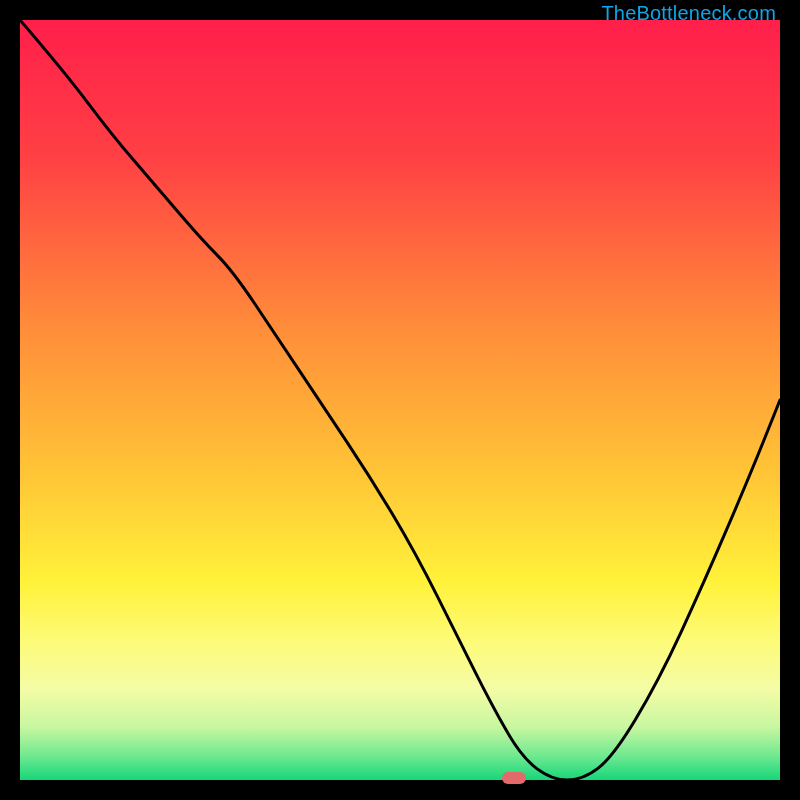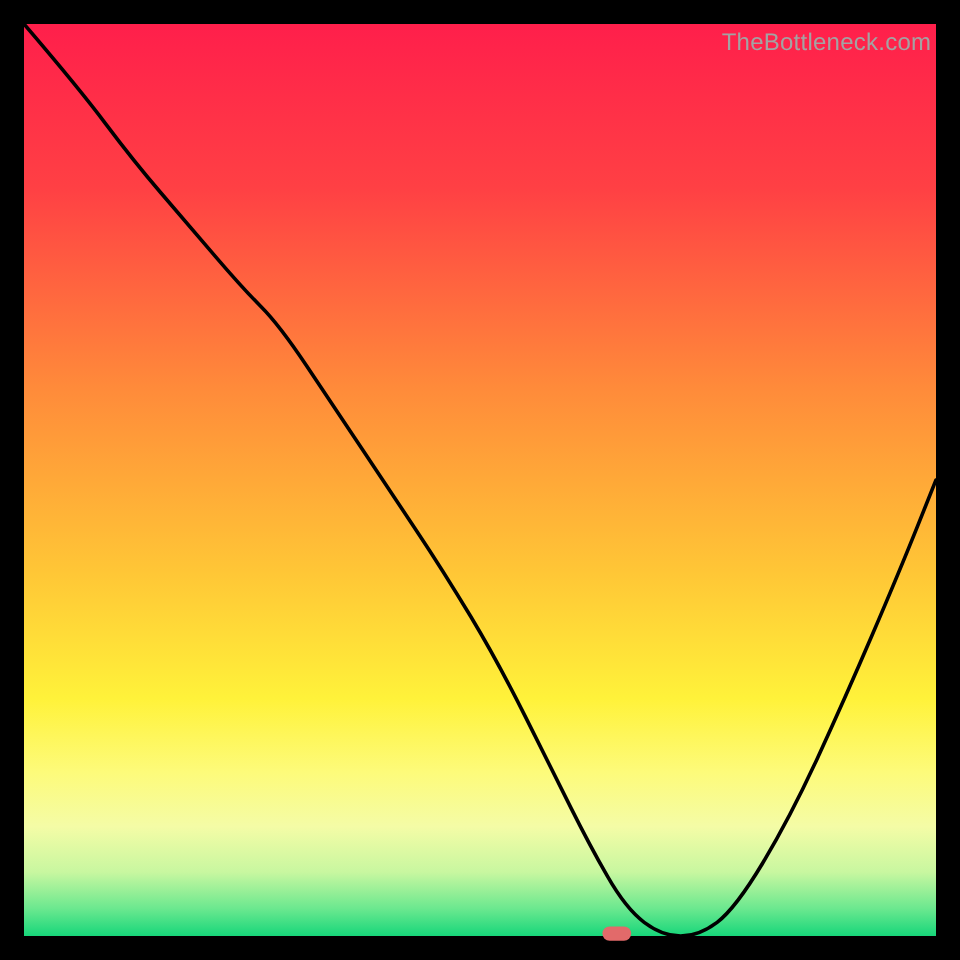--- a/index.html
+++ b/index.html
@@ -24,23 +24,22 @@
     top: 0;
     width: 760px;
     height: 760px;
   }
   .watermark {
     position: absolute;
     top: 2px;
     right: 24px;
     font-family: Arial, Helvetica, sans-serif;
     font-size: 20px;
-    color: #a3a3a3;
+    color: #0ea5e9;
     letter-spacing: 0.2px;
-    margin-top: 23px;
   }
   .marker {
     position: absolute;
     width: 24px;
     height: 12px;
     border-radius: 6px;
   }
   svg.curve {
     position: absolute;
     left: 0;

